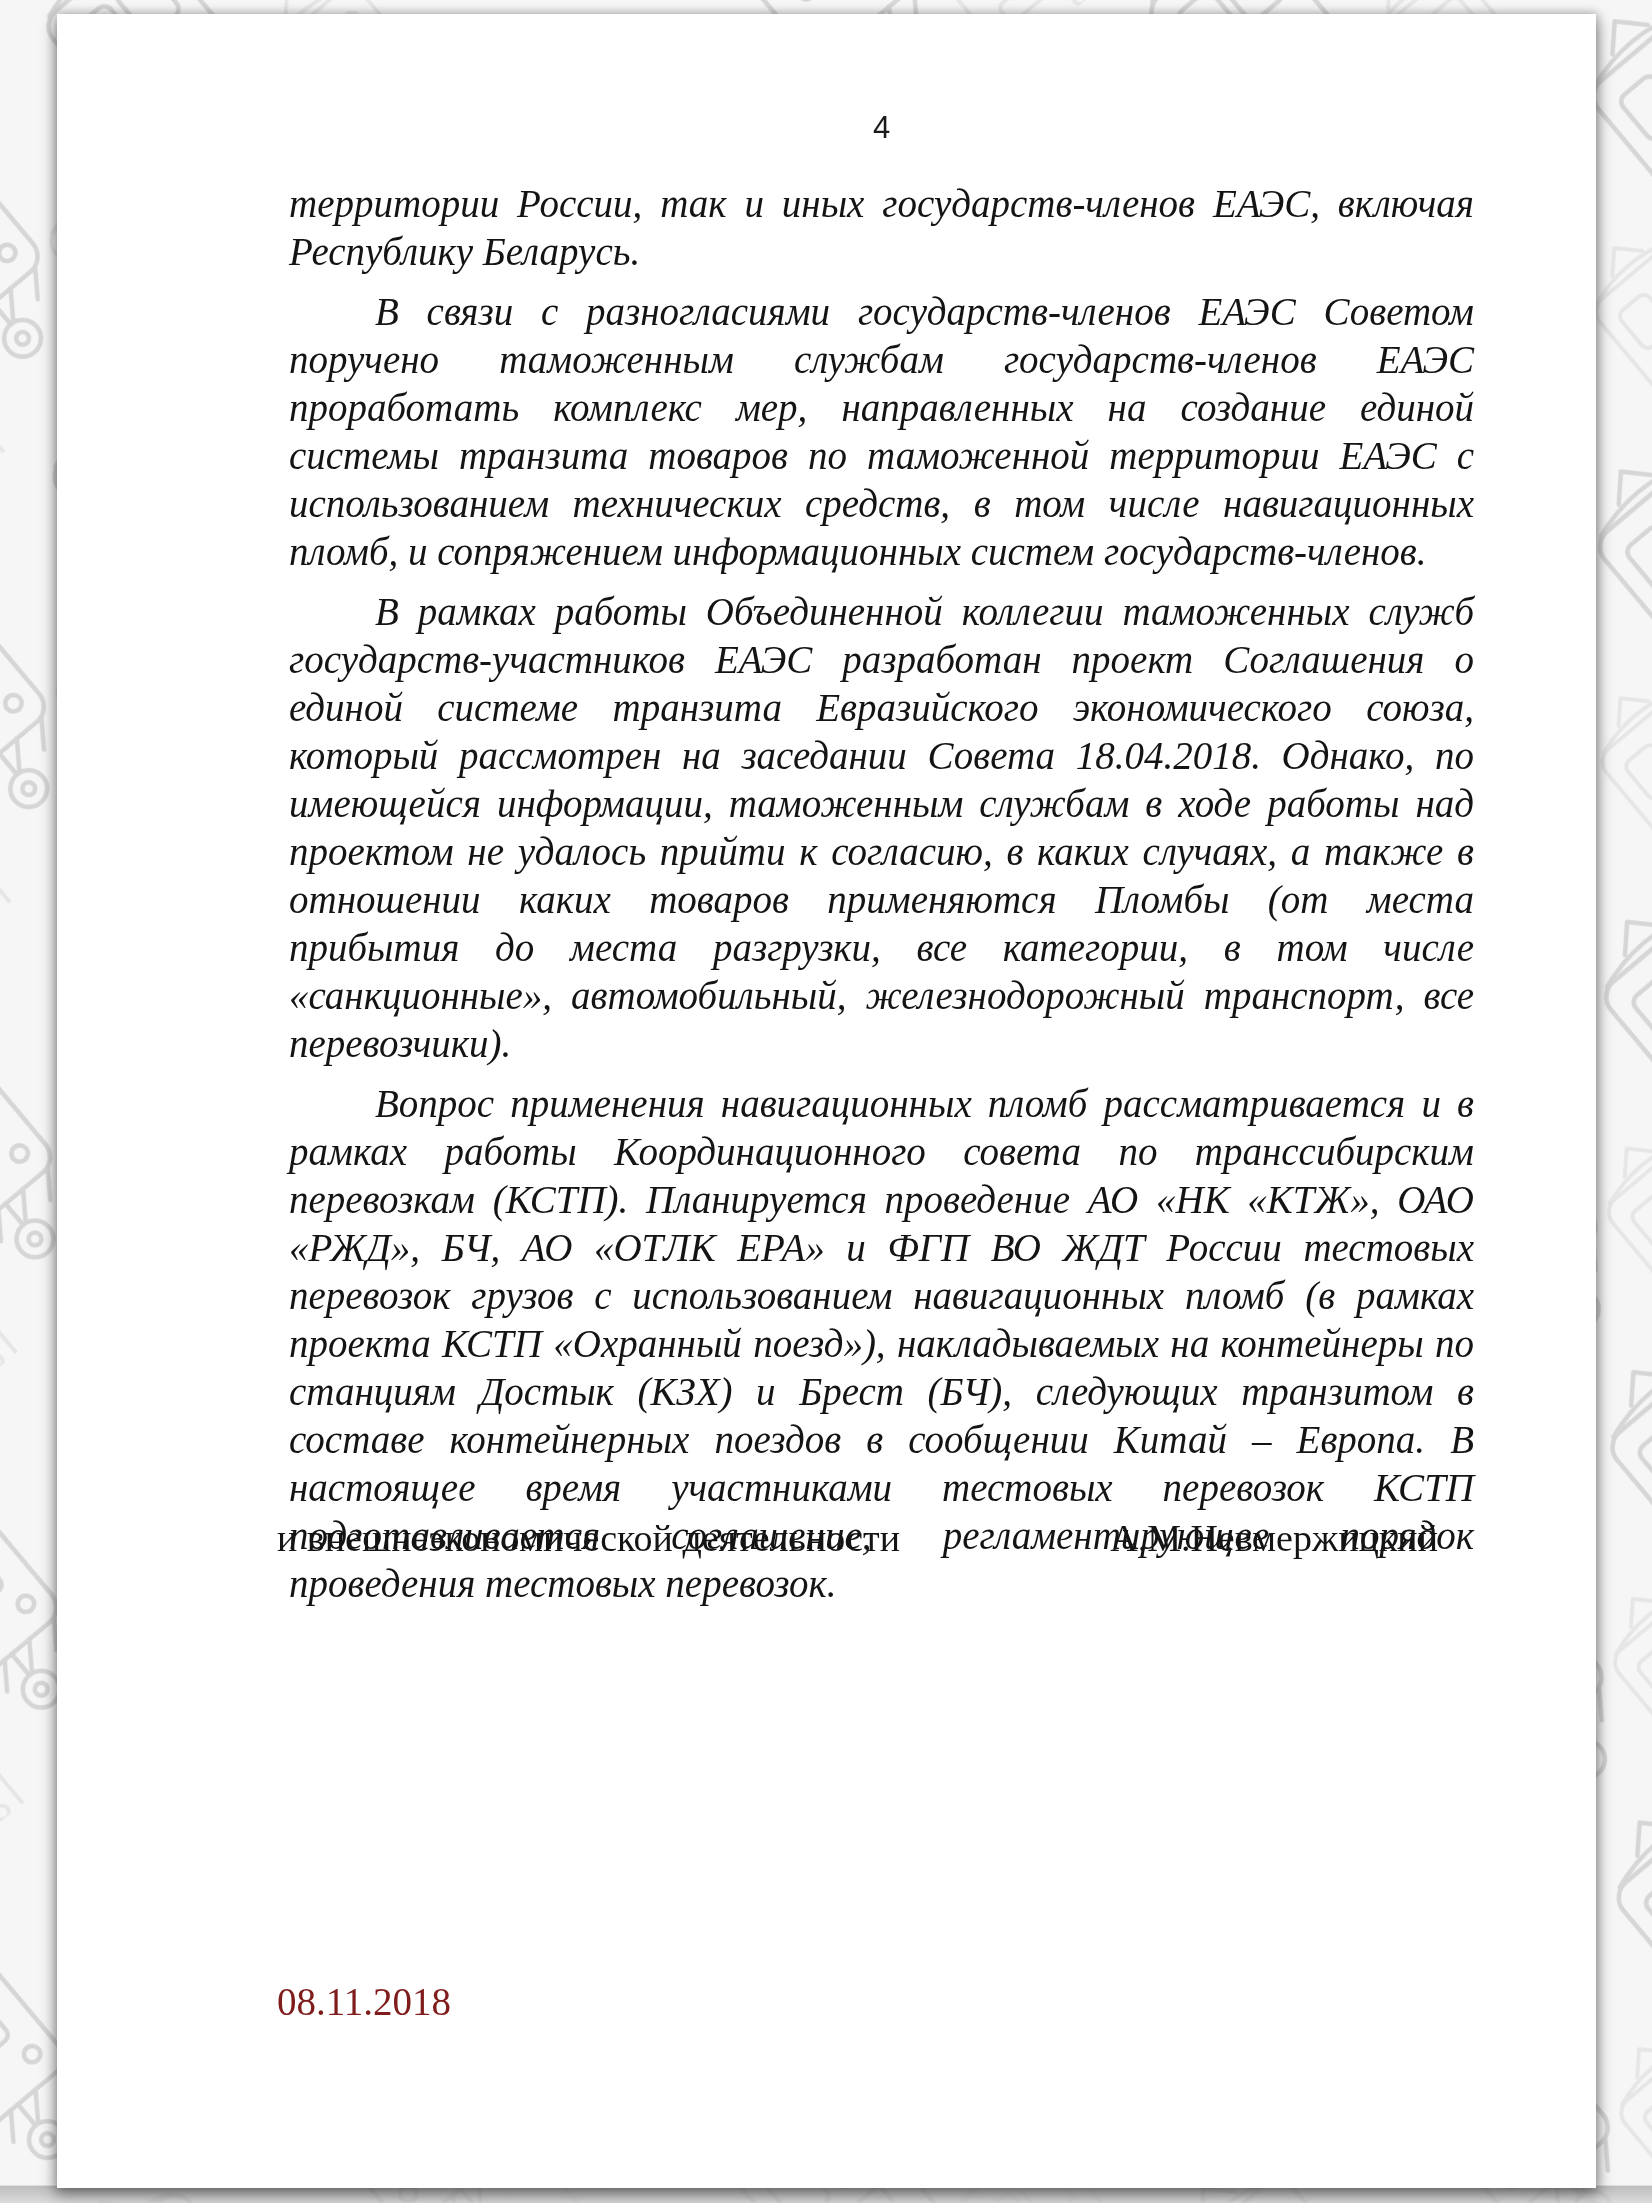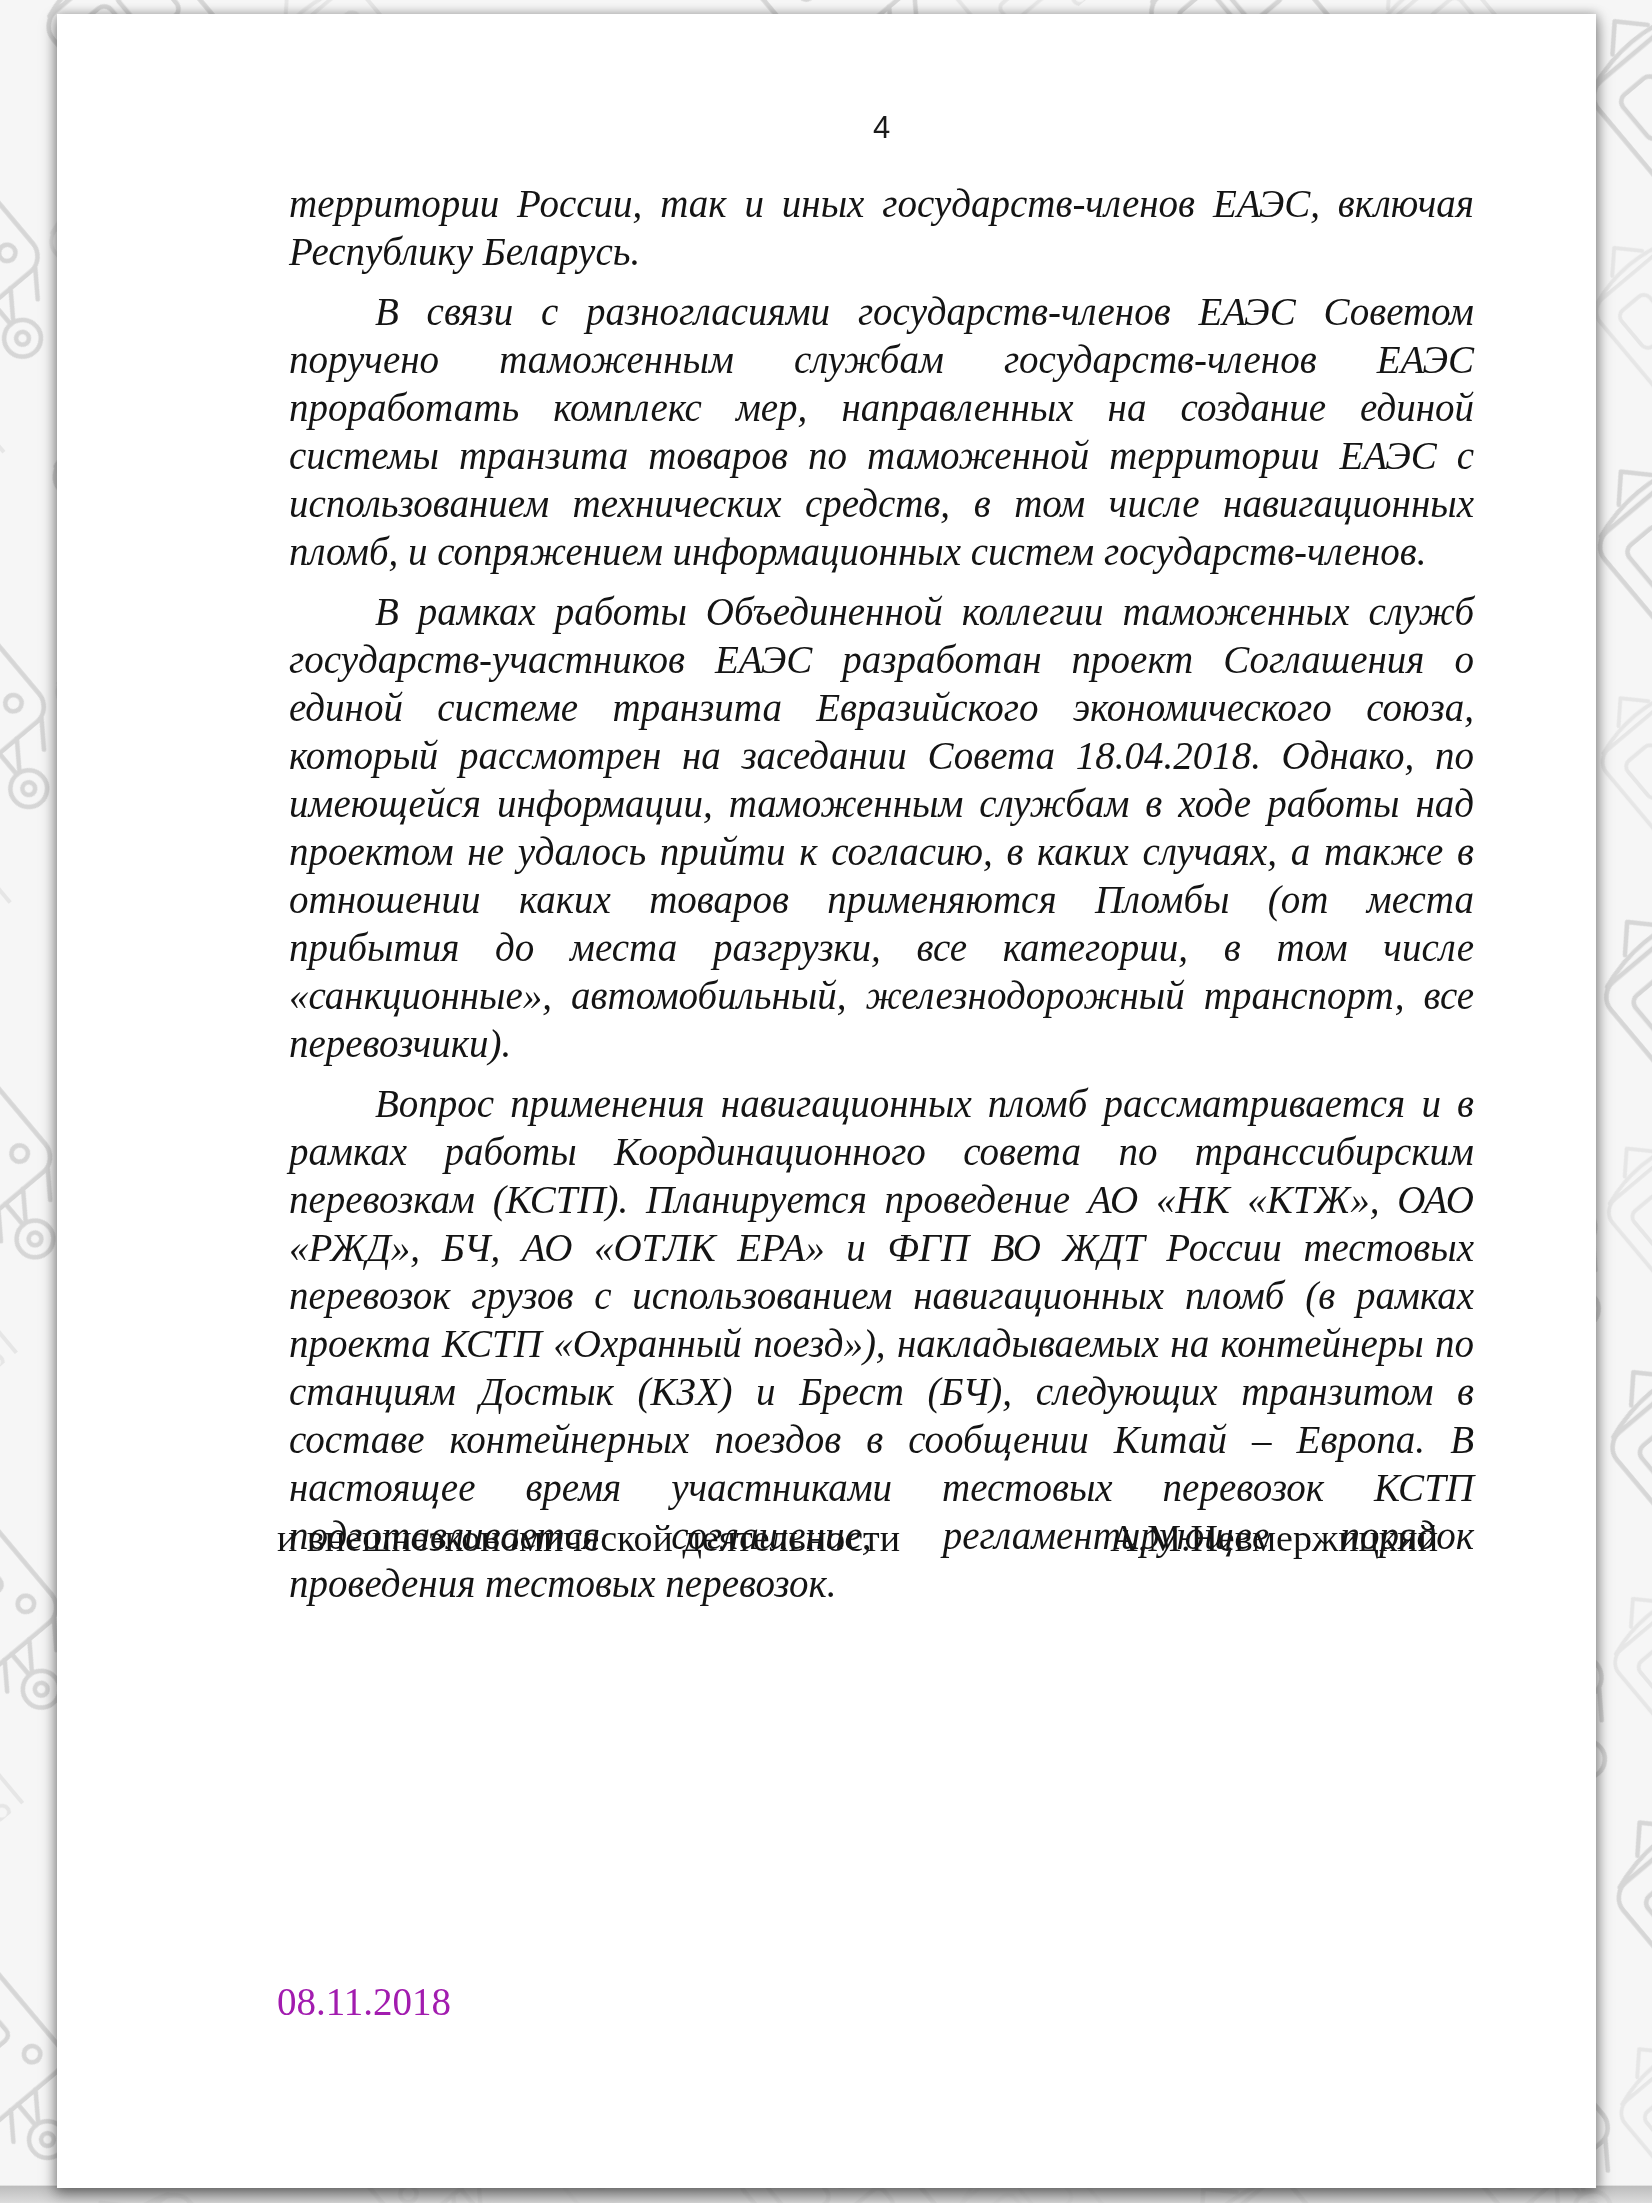--- a/index.html
+++ b/index.html
@@ -67,21 +67,21 @@
     justify-content: space-between;
     align-items: baseline;
   }
   .signature-name { padding-right: 48px; }
   .doc-date {
     position: absolute;
     left: 220px;
     top: 1965px;
     font-size: 39px;
     line-height: 46px;
-    color: #a21caf;
+    color: #7f1d1d;
   }
 </style>
 </head>
 <body>
 
 <div class="canvas">
 
   <svg class="bg-pattern-svg" width="1653" height="2204" viewBox="0 0 1800 2400" aria-hidden="true">
     <defs>
       <g id="train-icon" fill="none" stroke-width="5" stroke-linecap="round" stroke-linejoin="round">

